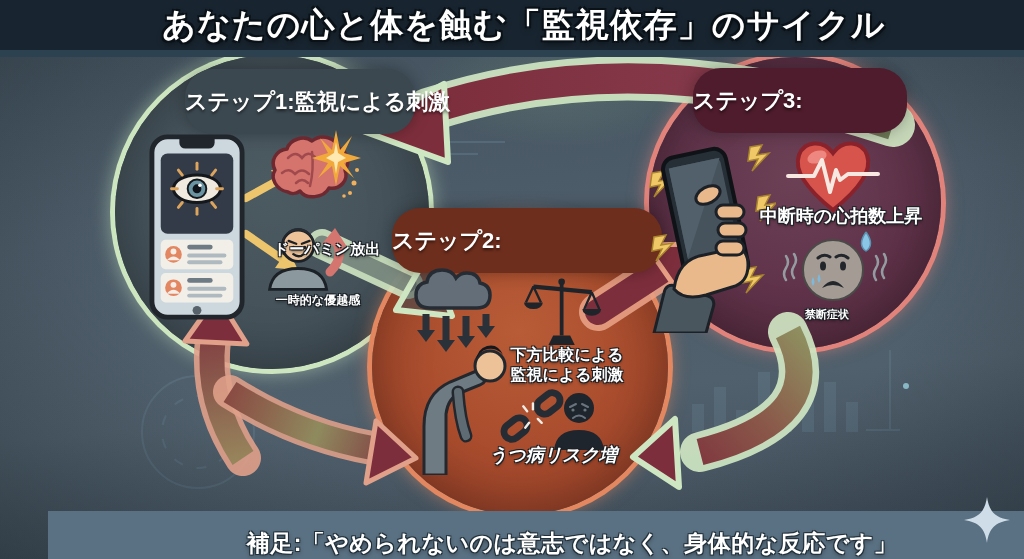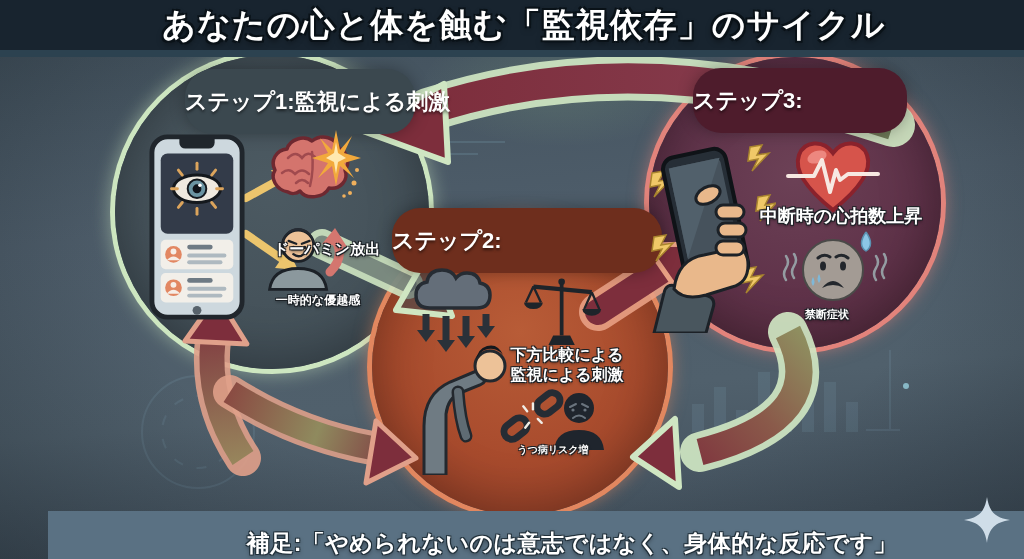--- a/index.html
+++ b/index.html
@@ -47,21 +47,21 @@
   .bubble.b1{left:185px;top:69px;width:230px;height:65px;background:#3b484f;}
   .bubble.b2{left:392px;top:208px;width:270px;height:65px;background:#6e2e1d;}
   .bubble.b3{left:693px;top:68px;width:214px;height:65px;background:#4e1c2c;}
   
   .label{color:#fff;font-weight:bold;white-space:nowrap;transform:translateX(-50%);text-align:center;
     text-shadow:-1px -1px 0 #1c2126,1px -1px 0 #1c2126,-1px 1px 0 #1c2126,1px 1px 0 #1c2126,0 2px 3px rgba(0,0,0,.55);}
   .label span{display:block;line-height:1.25;}
   .lab-dopamine{left:327px;top:205px;font-size:15px;margin-top:35px;}
   .lab-superiority{left:318px;top:293px;font-size:12px;}
   .lab-comparison{left:567px;top:345px;font-size:16px;}
-  .lab-depression{left:553px;top:444px;font-size:10px;}
+  .lab-depression{left:553px;top:444px;font-size:18px;font-style:italic;}
   .lab-heartrate{left:841px;top:205px;font-size:18px;}
   .lab-withdrawal{left:827px;top:308px;font-size:11px;}
 </style>
 </head>
 <body>
 
 <div class="stage">
 
   <svg class="bg-decor" width="1024" height="559">
     <defs>

